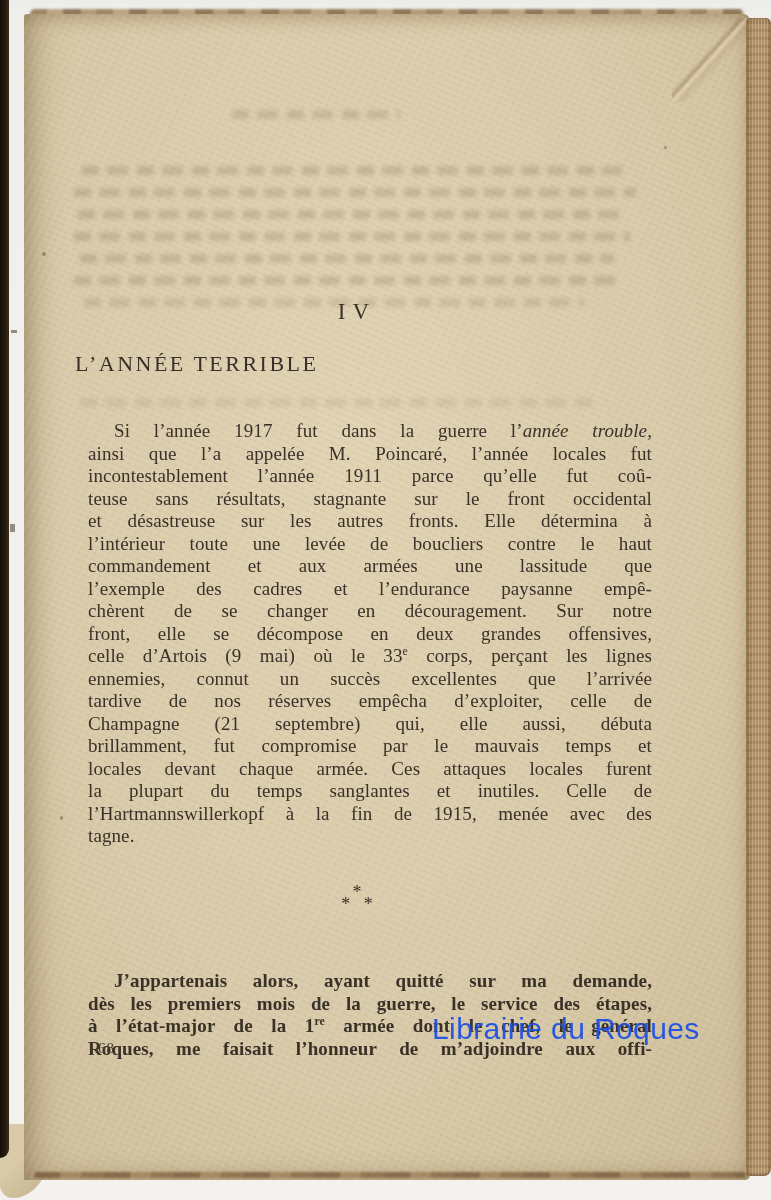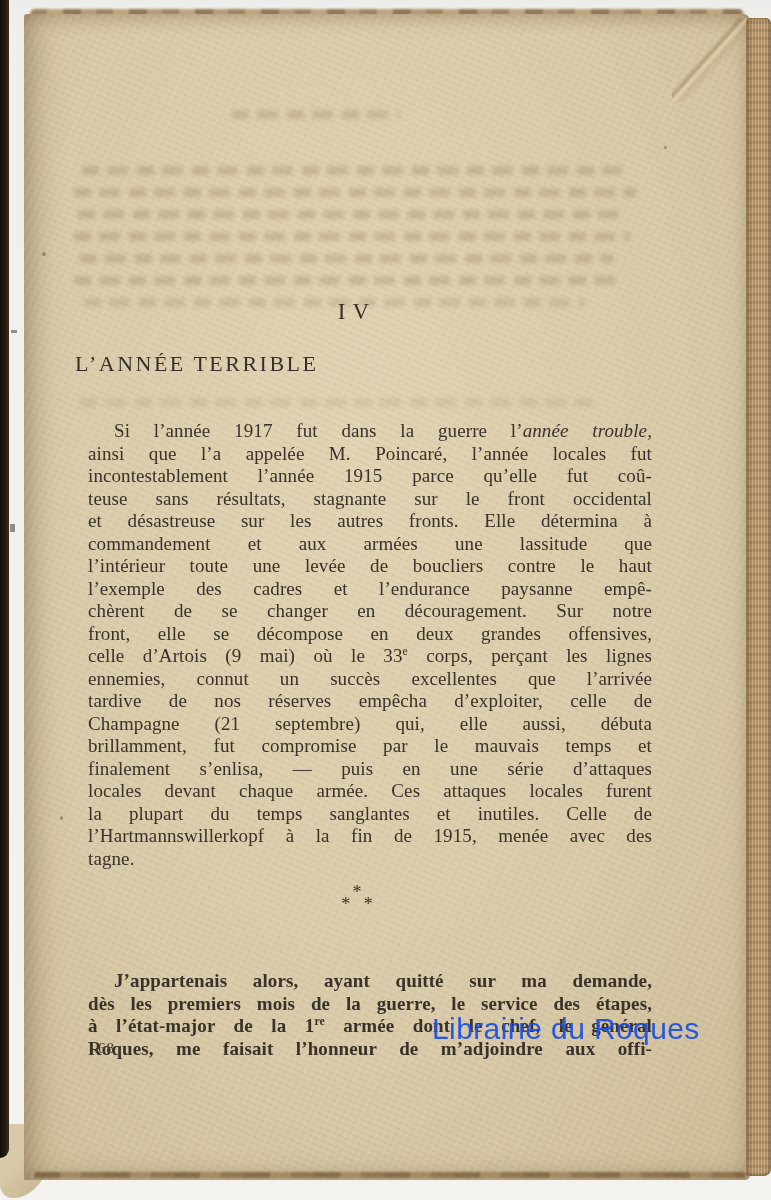--- a/index.html
+++ b/index.html
@@ -105,34 +105,33 @@
     <span class="speck" style="left:18px;top:238px;width:4px;height:4px;"></span>
     <span class="speck" style="left:640px;top:132px;width:3px;height:3px;"></span>
     <span class="speck" style="left:36px;top:802px;width:3px;height:4px;"></span>
 
     <h2 class="chapter-number">IV</h2>
     <h1 class="chapter-title">L’ANNÉE TERRIBLE</h1>
 
     <div class="para para-1">
         <div class="line first">Si l’année 1917 fut dans la guerre l’<i>année trouble,</i></div>
         <div class="line">ainsi que l’a appelée M. Poincaré, l’année locales fut</div>
-        <div class="line">incontestablement l’année 1915 parce qu’elle fut coû-</div>
+        <div class="line">incontestablement l’année 1911 parce qu’elle fut coû-</div>
         <div class="line">teuse sans résultats, stagnante sur le front occidental</div>
         <div class="line">et désastreuse sur les autres fronts. Elle détermina à</div>
+        <div class="line">l’intérieur toute une levée de boucliers contre le haut</div>
         <div class="line">commandement et aux armées une lassitude que</div>
-        <div class="line">l’intérieur toute une levée de boucliers contre le haut</div>
         <div class="line">l’exemple des cadres et l’endurance paysanne empê-</div>
         <div class="line">chèrent de se changer en découragement. Sur notre</div>
         <div class="line">front, elle se décompose en deux grandes offensives,</div>
         <div class="line">celle d’Artois (9 mai) où le 33<sup>e</sup> corps, perçant les lignes</div>
         <div class="line">ennemies, connut un succès excellentes que l’arrivée</div>
         <div class="line">tardive de nos réserves empêcha d’exploiter, celle de</div>
         <div class="line">Champagne (21 septembre) qui, elle aussi, débuta</div>
         <div class="line">brillamment, fut compromise par le mauvais temps et</div>
-        <div class="line">finalement s’enlisa, — puis en une série d’attaques</div>
         <div class="line">locales devant chaque armée. Ces attaques locales furent</div>
         <div class="line">la plupart du temps sanglantes et inutiles. Celle de</div>
         <div class="line">l’Hartmannswillerkopf à la fin de 1915, menée avec des</div>
         <div class="line endpara">tagne.</div>
       </div>
 
     <div class="asterism">
       <div class="ast-top">*</div>
       <div class="ast-bottom">* *</div>
     </div>

